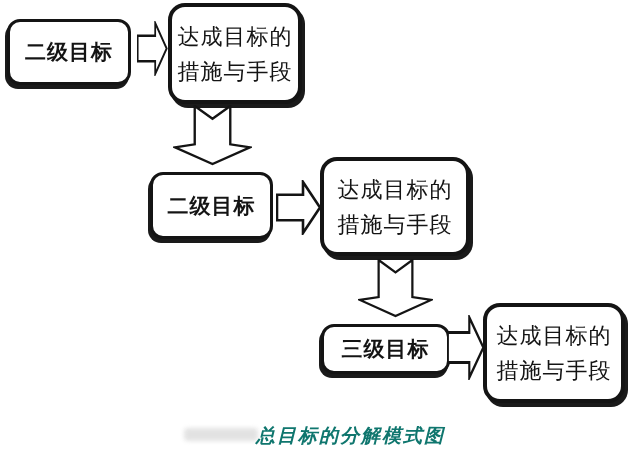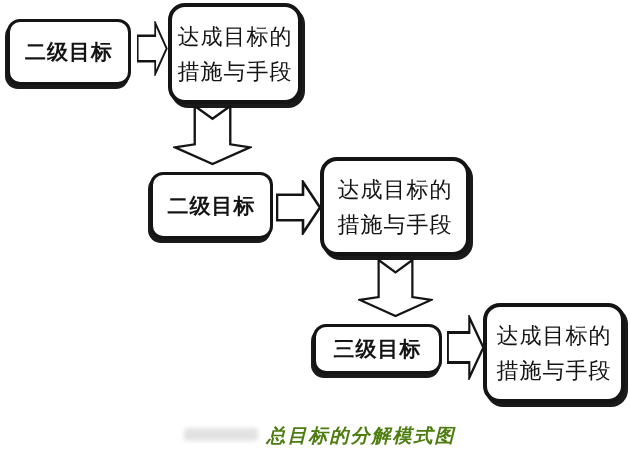--- a/index.html
+++ b/index.html
@@ -46,27 +46,26 @@
   .measures-box .line { display: block; }
   .arrow {
     position: absolute;
   }
   .arrow svg { display: block; width: 100%; height: 100%; }
   .caption {
     position: absolute;
     left: 256px;
     top: 423px;
     width: 210px;
-    text-align: center;
     font-family: "Liberation Serif", "DejaVu Serif", serif;
     font-style: italic;
     font-weight: bold;
     font-size: 19px;
     letter-spacing: 2px;
-    color: #4d7c0f;
+    color: #0f766e;
     white-space: nowrap;
   }
   .smudge {
     position: absolute;
     left: 184px;
     top: 428px;
     width: 74px;
     height: 13px;
     background: #d9d9d9;
     filter: blur(2px);
@@ -118,21 +117,21 @@
       <span class="line">措施与手段</span>
     </span>
   </div>
 
   <div class="arrow" style="left:358px; top:259px; width:75px; height:59px;">
     <svg viewBox="0 0 80 62" preserveAspectRatio="none">
       <path d="M 22 1 L 40 14 L 58 1 L 58 40 L 78 43 L 40 60 L 2 43 L 22 40 Z" fill="#ffffff" stroke="#141414" stroke-width="2.4" stroke-linejoin="miter"></path>
     </svg>
   </div>
 
-  <div class="box goal-box" style="left:313px; top:324px; width:129px; height:50px;">
+  <div class="box goal-box" style="left:321px; top:324px; width:129px; height:50px;">
     <span>三级目标</span>
   </div>
 
   <div class="arrow" style="left:447px; top:315px; width:38px; height:65px;">
     <svg viewBox="0 0 46 56" preserveAspectRatio="none">
       <path d="M 1 15 L 27 15 L 27 2 L 44 28 L 27 54 L 27 41 L 1 41 Z" fill="#ffffff" stroke="#141414" stroke-width="2.6" stroke-linejoin="miter"></path>
     </svg>
   </div>
 
   <div class="box measures-box" style="left:483px; top:303px; width:142px; height:100px;">

